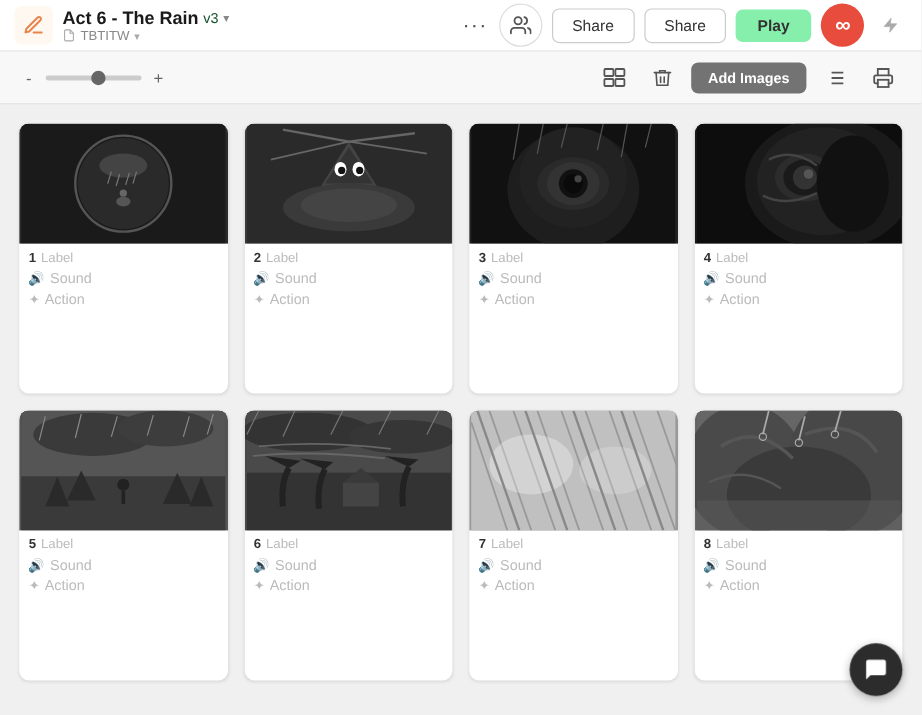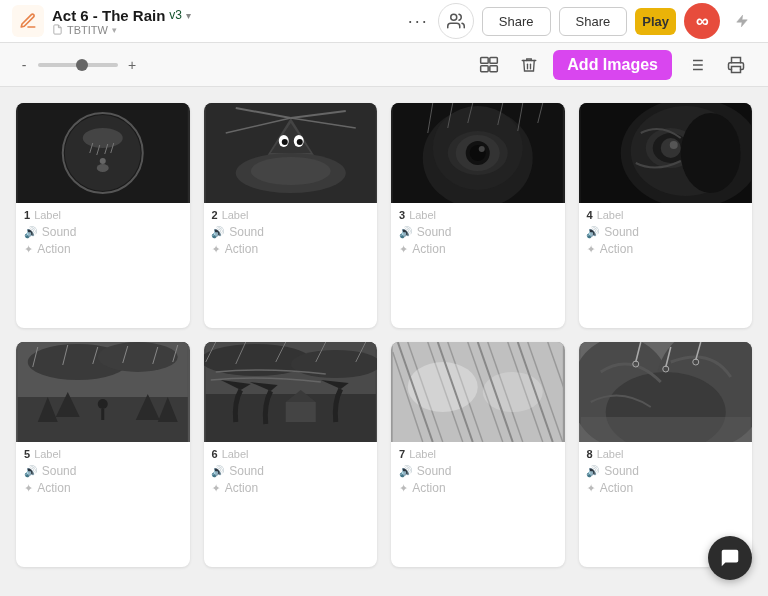--- a/index.html
+++ b/index.html
@@ -105,24 +105,24 @@
       border: 1px solid #ccc;
       border-radius: 6px;
       background: #fff;
       font-size: 13px;
       font-weight: 500;
       color: #333;
       cursor: pointer;
       text-align: right;
     }
     .play-btn {
-      padding: 6px 7px;
+      padding: 6px 18px;
       border: none;
       border-radius: 6px;
-      background: #eab308;
+      background: #86efac;
       font-size: 13px;
       font-weight: 600;
       color: #333;
       cursor: pointer;
     }
     .infinity-btn {
       width: 36px;
       height: 36px;
       border-radius: 50%;
       background: #e74c3c;
@@ -196,25 +196,25 @@
       display: flex;
       align-items: center;
       justify-content: center;
       border-radius: 6px;
       cursor: pointer;
       color: #555;
       font-size: 16px;
     }
     .add-images-btn {
       padding: 6px 14px;
-      background: #d946ef;
+      background: #737373;
       color: white;
       border: none;
       border-radius: 6px;
-      font-size: 16px;
+      font-size: 12px;
       font-weight: 600;
       cursor: pointer;
     }
 
     
     .main-content {
       padding: 16px;
       display: grid;
       grid-template-columns: repeat(4, 1fr);
       gap: 14px;

